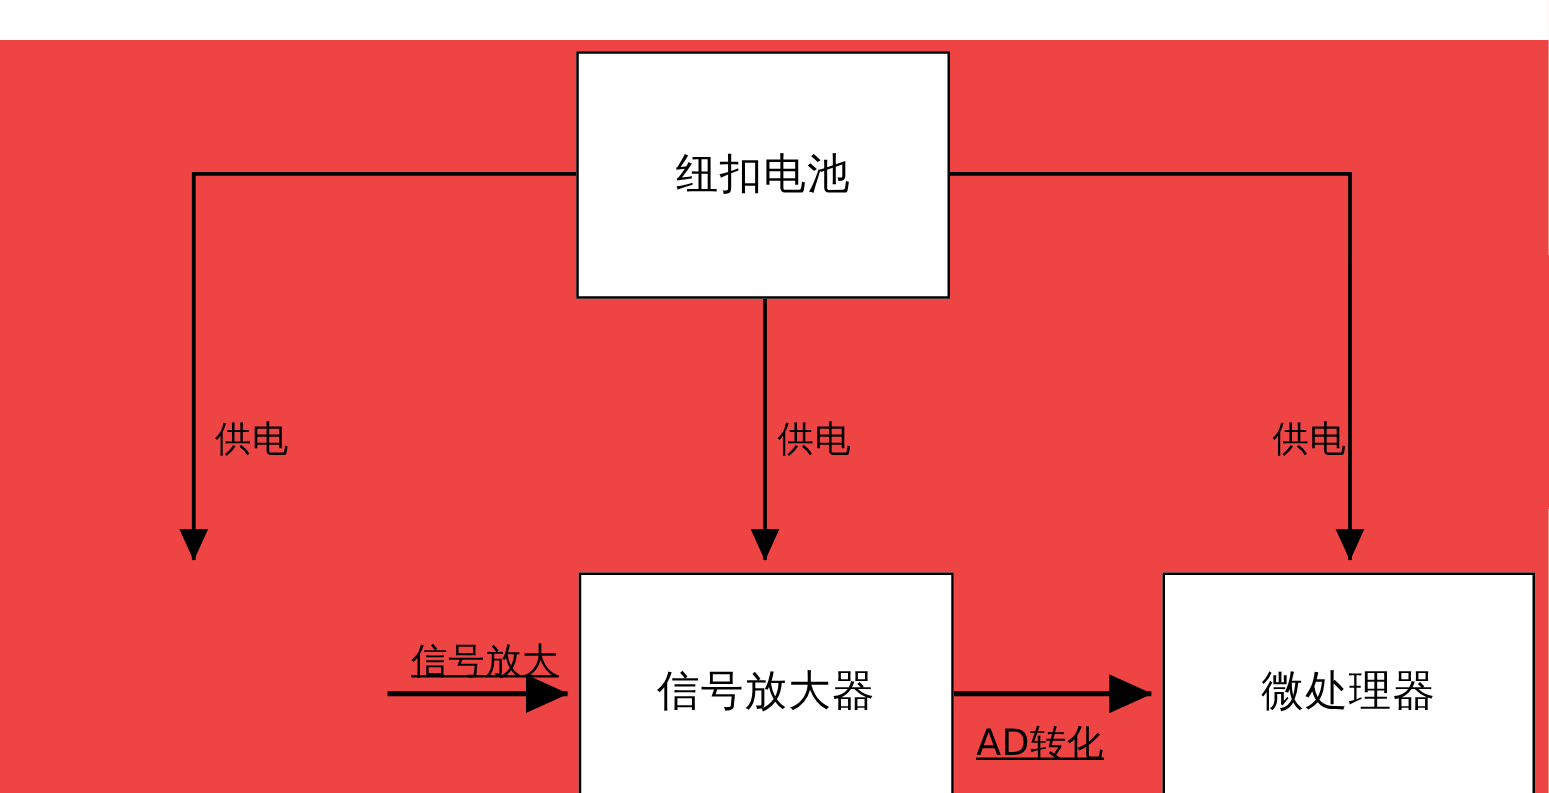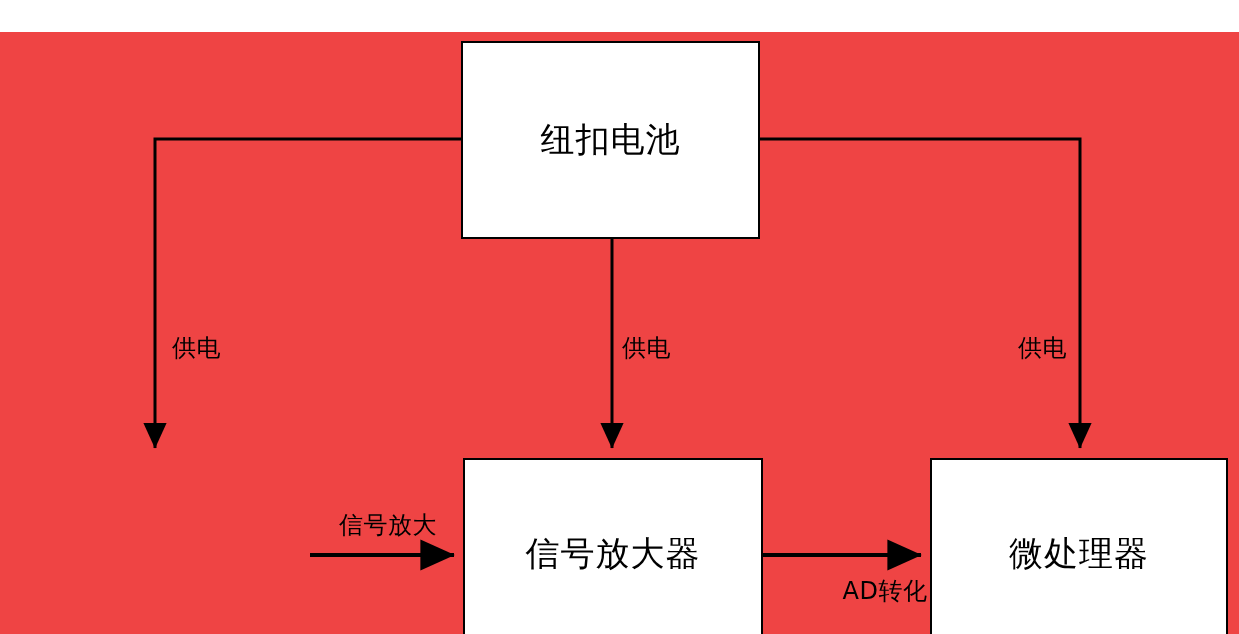--- a/index.html
+++ b/index.html
@@ -39,28 +39,29 @@
     font-size: 34px;
     line-height: 1.1;
     color: #000000;
     letter-spacing: 1px;
     white-space: nowrap;
     font-weight: 400;
   }
   .edge-label {
     position: absolute;
     color: #000000;
-    font-size: 24px;
+    font-size: 29px;
     line-height: 1.15;
     white-space: nowrap;
     letter-spacing: 0.5px;
   }
   .edge-label.centered {
     transform: translateX(-50%);
     text-align: center;
+    text-decoration: underline;
   }
 </style>
 </head>
 <body>
 
 <div id="diagram-root">
 
   <svg id="diagram-svg" viewBox="0 0 1239 634" xmlns="http://www.w3.org/2000/svg">
     <defs>
       <marker id="arrowhead" markerWidth="9" markerHeight="9" refX="8.4" refY="4.5" orient="auto" markerUnits="strokeWidth">
@@ -104,15 +105,15 @@
 
   <div class="edge-label" style="left:172px; top:303px;">供电</div>
 
   <div class="edge-label" style="left:622px; top:303px;">供电</div>
 
   <div class="edge-label" style="left:1018px; top:303px;">供电</div>
 
   <div class="edge-label centered" style="left:388px; top:480px;">信号放大</div>
 
 
-  <div class="edge-label centered" style="left:885px; top:546px;">AD转化</div>
+  <div class="edge-label centered" style="left:832px; top:546px;">AD转化</div>
 
 </div>
 
 </body></html>

